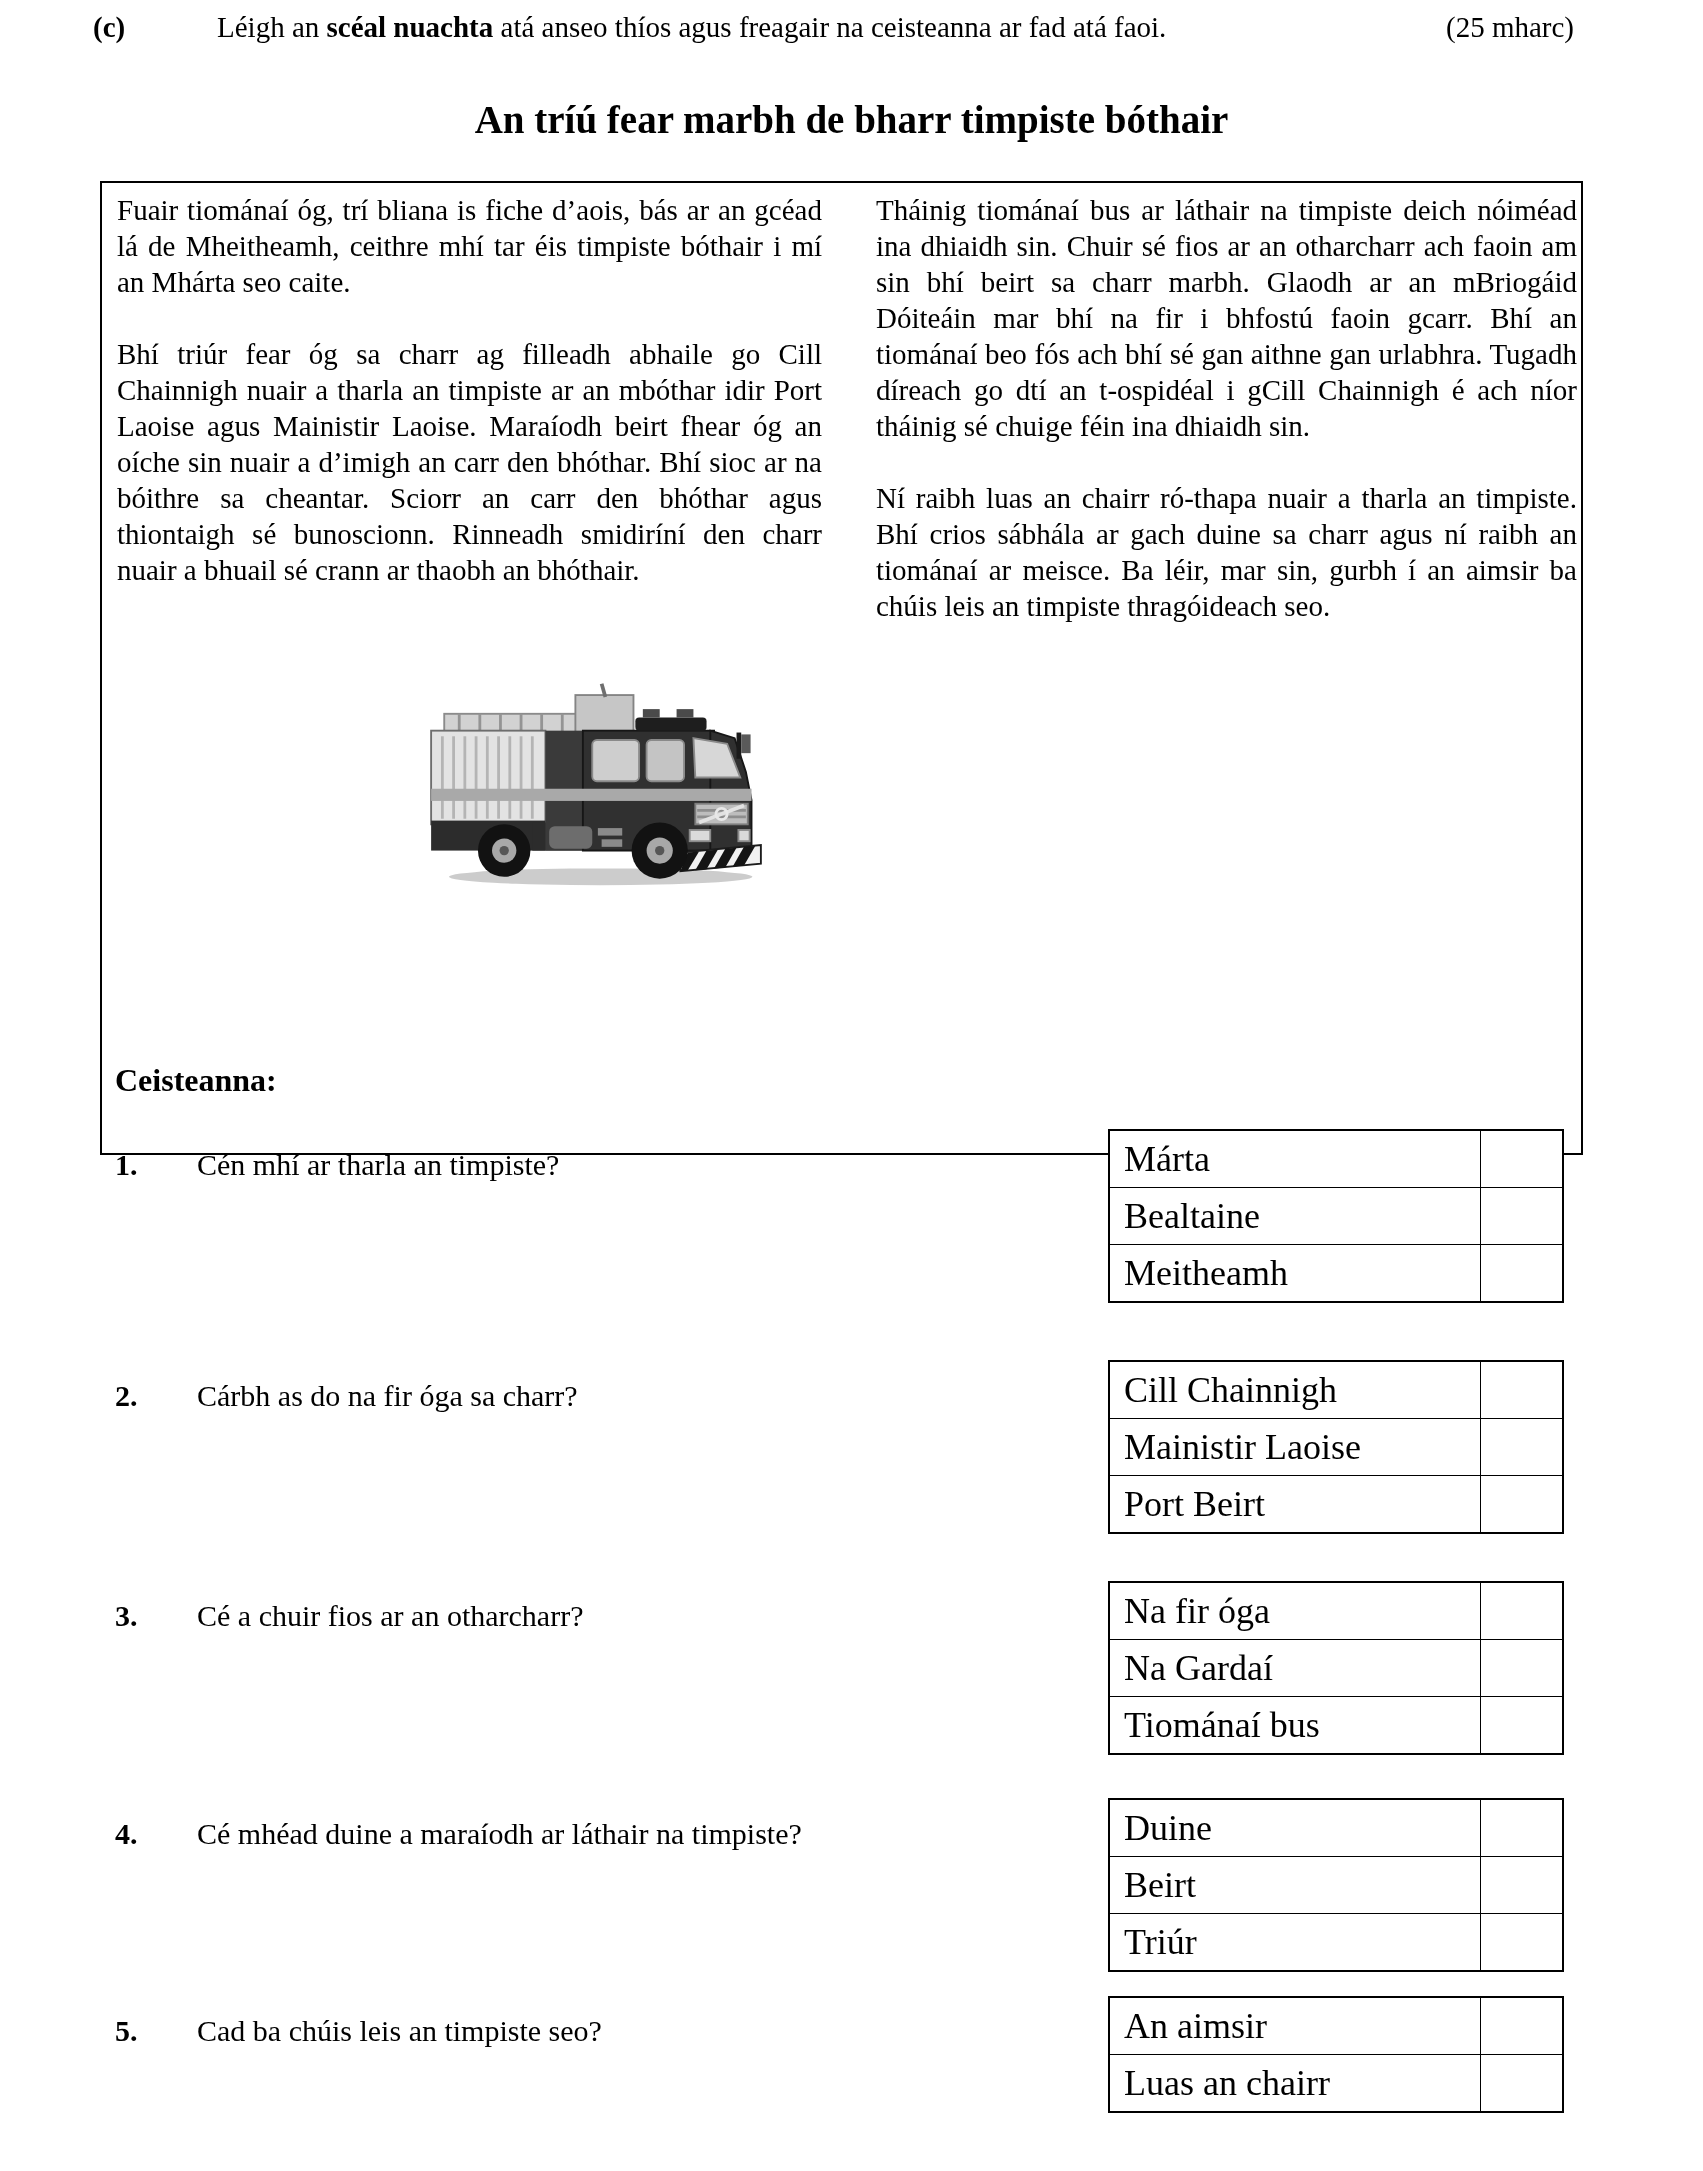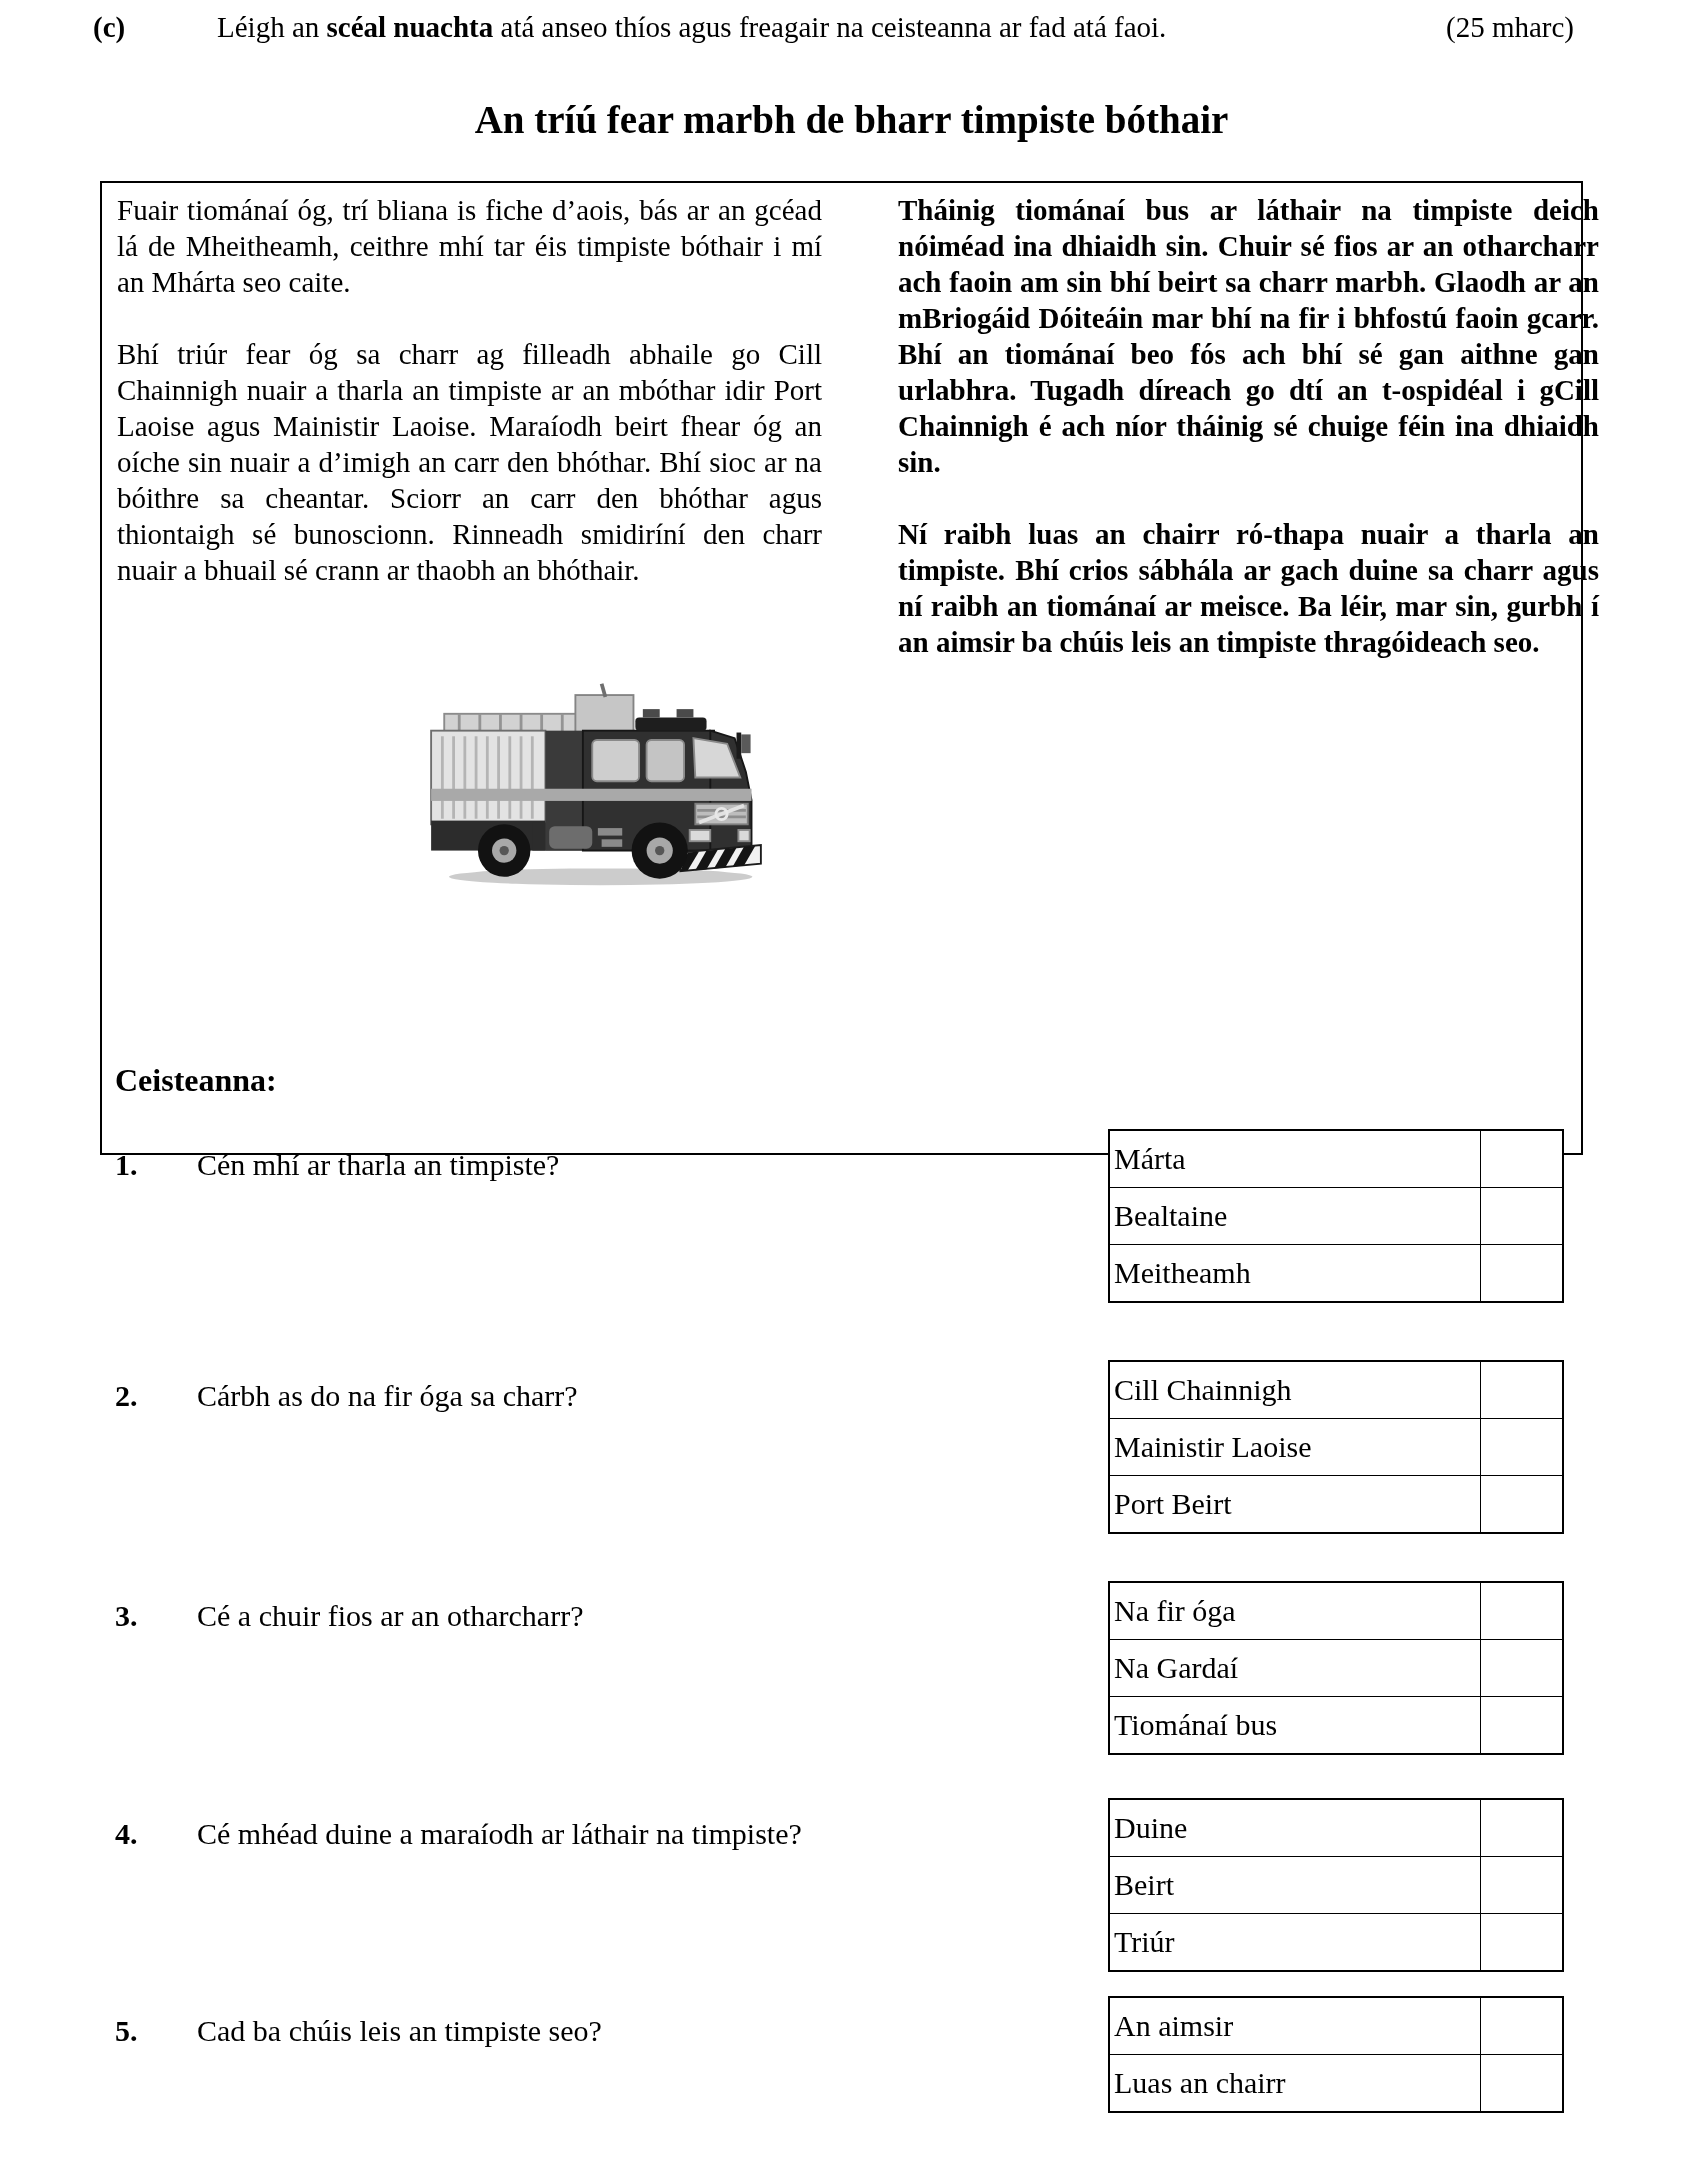--- a/index.html
+++ b/index.html
@@ -30,21 +30,21 @@
   }
 
   
   .article-box {
     position:absolute; left:100px; top:181px;
     width:1483px; height:974px;
     border:2.8px solid #000; box-sizing:border-box;
   }
   .col { position:absolute; top:9.4px; }
   .col-left  { left:15px;  width:705px; }
-  .col-right { left:796px; width:701px;font-weight:bold; }
+  .col-right { left:774px; width:701px; }
   .col p {
     margin:0; font-size:29px; line-height:36px;
     text-align:justify;
   }
   .col p + p { margin-top:36px; }
 
   .truck {
     position:absolute; left:316px; top:495px;
     width:356px; height:214px;
   }
@@ -62,21 +62,21 @@
 
   .anstable {
     position:absolute; left:1108px; width:456px;
     border:2.8px solid #000; box-sizing:border-box;
     background:#fff;
   }
   .ansrow { display:flex; height:56px; align-items:stretch; }
   .ansrow + .ansrow { border-top:1.9px solid #000; }
   .anslabel {
     flex:1 1 auto; display:flex; align-items:center;
-    padding-left:4px; font-size:30px;
+    padding-left:14px; font-size:36px;
   }
   .anscheck {
     flex:0 0 81px; border-left:1.9px solid #000;
     cursor:pointer;
   }
 
   
   .q1t { top:1146px; } .tab1 { top:1129px; }
   .q2t { top:1377px; } .tab2 { top:1360px; }
   .q3t { top:1597px; } .tab3 { top:1581px; }

